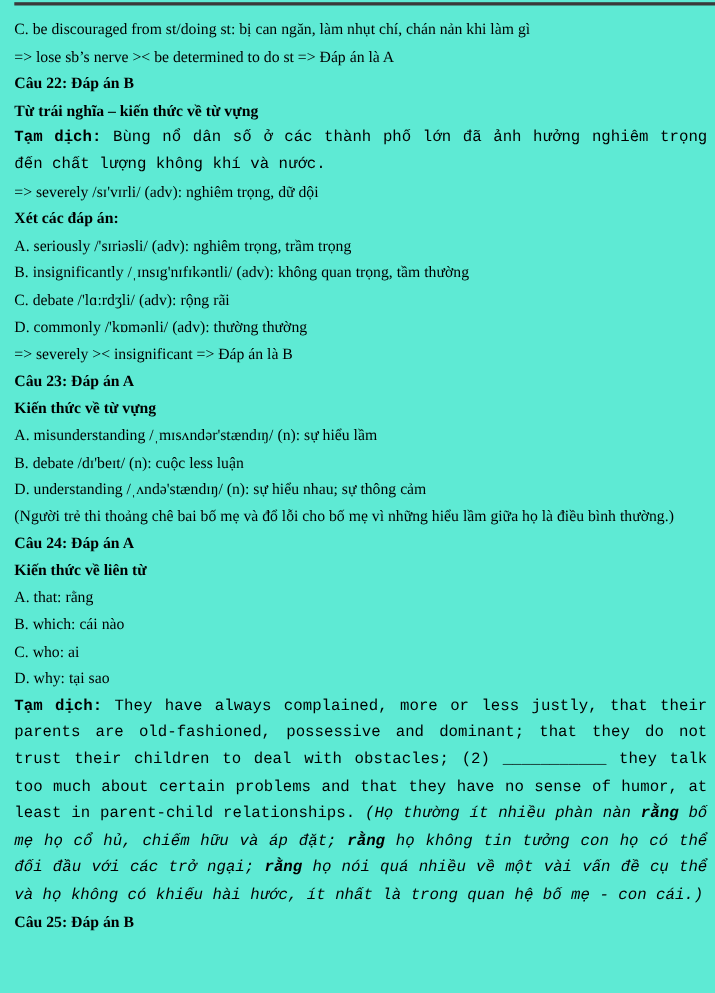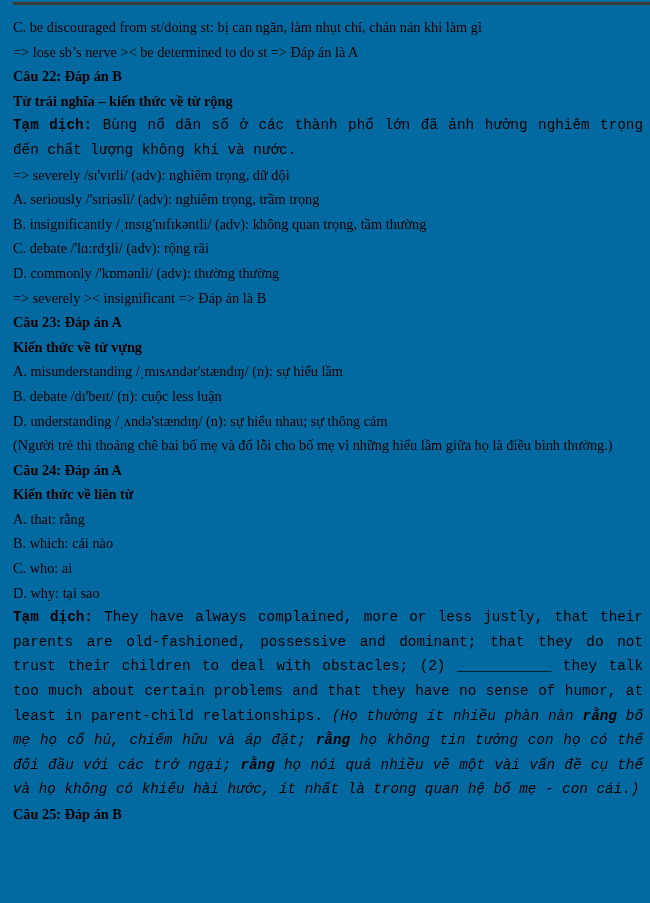--- a/index.html
+++ b/index.html
@@ -4,21 +4,21 @@
   <style>
     html, body {
       margin: 0;
       padding: 0;
       background: #ffffff;
     }
     .page {
       position: relative;
       width: 650px;
       height: 903px;
-      background: #0369a1;
+      background: #5eead4;
       overflow: hidden;
       color: #000000;
     }
     .top-rule {
       position: absolute;
       top: 2px;
       left: 13px;
       right: 0;
       height: 3px;
       background: #3a3a3a;
@@ -46,23 +46,24 @@
   </style>
 </head>
 <body>
 
 <div class="page">
   <div class="top-rule"></div>
   <div class="doc">
       <p><span>C. be discouraged from st/doing st: bị can ngăn, làm nhụt chí, chán nản khi làm gì</span></p>
       <p><span>=&gt; lose sb’s nerve &gt;&lt; be determined to do st =&gt; Đáp án là A</span></p>
       <p><span class="b">Câu 22: Đáp án B</span></p>
-      <p><span class="b">Từ trái nghĩa – kiến thức về từ rộng</span></p>
+      <p><span class="b">Từ trái nghĩa – kiến thức về từ vựng</span></p>
       <p class="justify"><span class="b">Tạm dịch: </span><span>Bùng nổ dân số ở các thành phố lớn đã ảnh hưởng nghiêm trọng đến chất lượng không khí và nước.</span></p>
       <p><span>=&gt; severely /sɪ'vɪrli/ (adv): nghiêm trọng, dữ dội</span></p>
+      <p><span class="b">Xét các đáp án:</span></p>
       <p><span>A. seriously /'sɪriəsli/ (adv): nghiêm trọng, trầm trọng</span></p>
       <p><span>B. insignificantly /ˌɪnsɪg'nɪfɪkəntli/ (adv): không quan trọng, tầm thường</span></p>
       <p><span>C. debate /'lɑ:rdʒli/ (adv): rộng rãi</span></p>
       <p><span>D. commonly /'kɒmənli/ (adv): thường thường</span></p>
       <p><span>=&gt; severely &gt;&lt; insignificant =&gt; Đáp án là B</span></p>
       <p><span class="b">Câu 23: Đáp án A</span></p>
       <p><span class="b">Kiến thức về từ vựng</span></p>
       <p><span>A. misunderstanding /ˌmɪsʌndər'stændɪŋ/ (n): sự hiểu lầm</span></p>
       <p><span>B. debate /dɪ'beɪt/ (n): cuộc less luận</span></p>
       <p><span>D. understanding /ˌʌndə'stændɪŋ/ (n): sự hiểu nhau; sự thông cảm</span></p>

